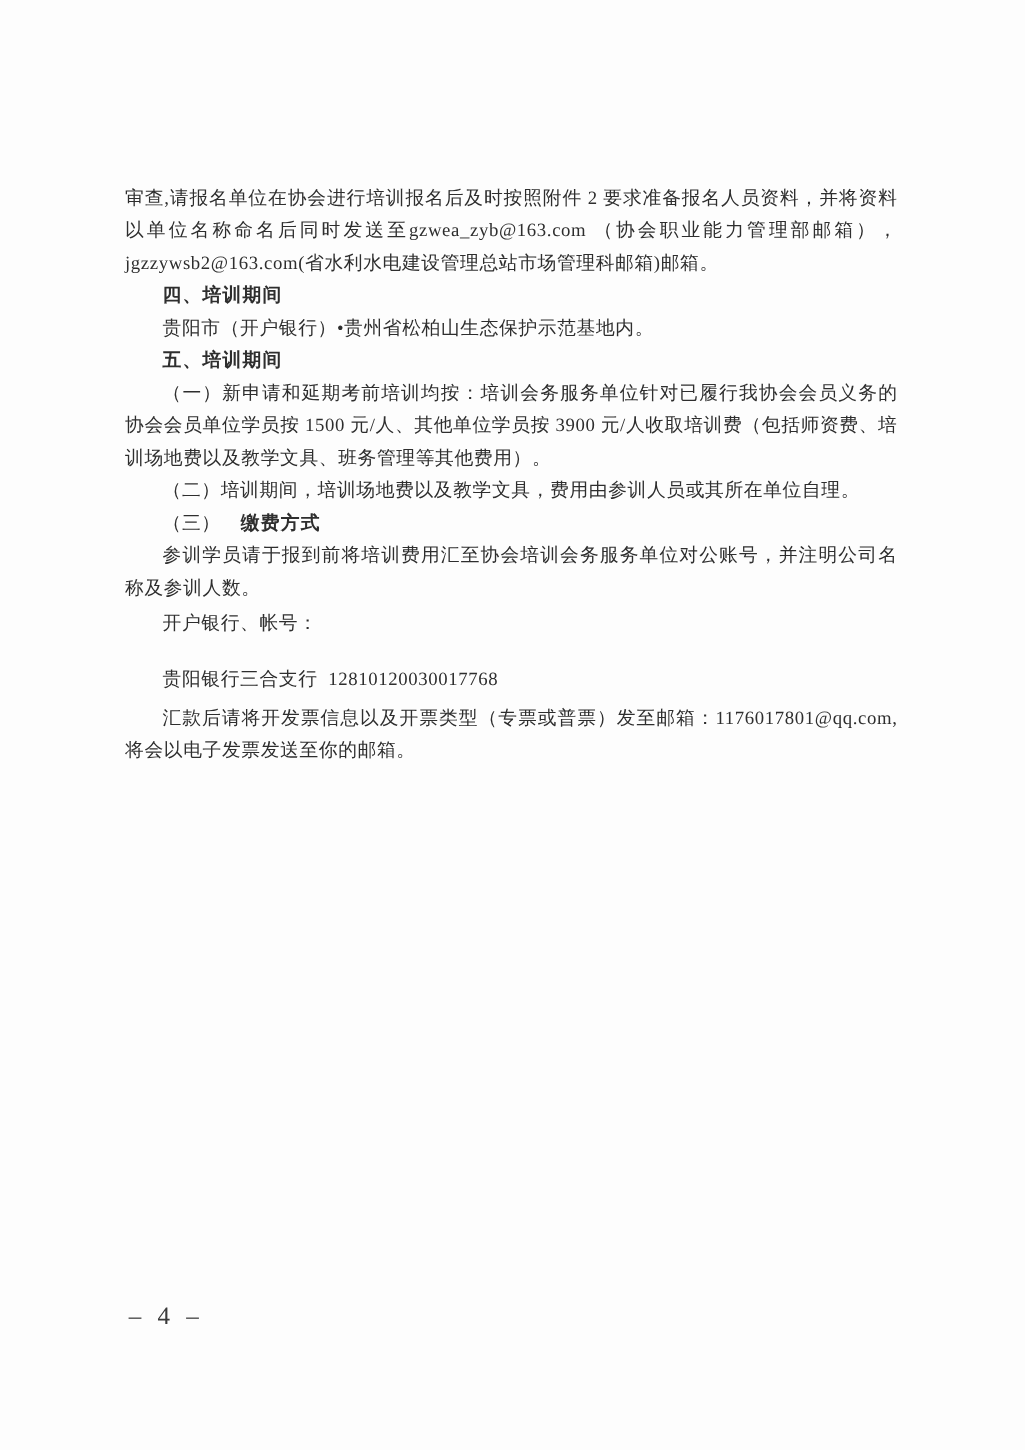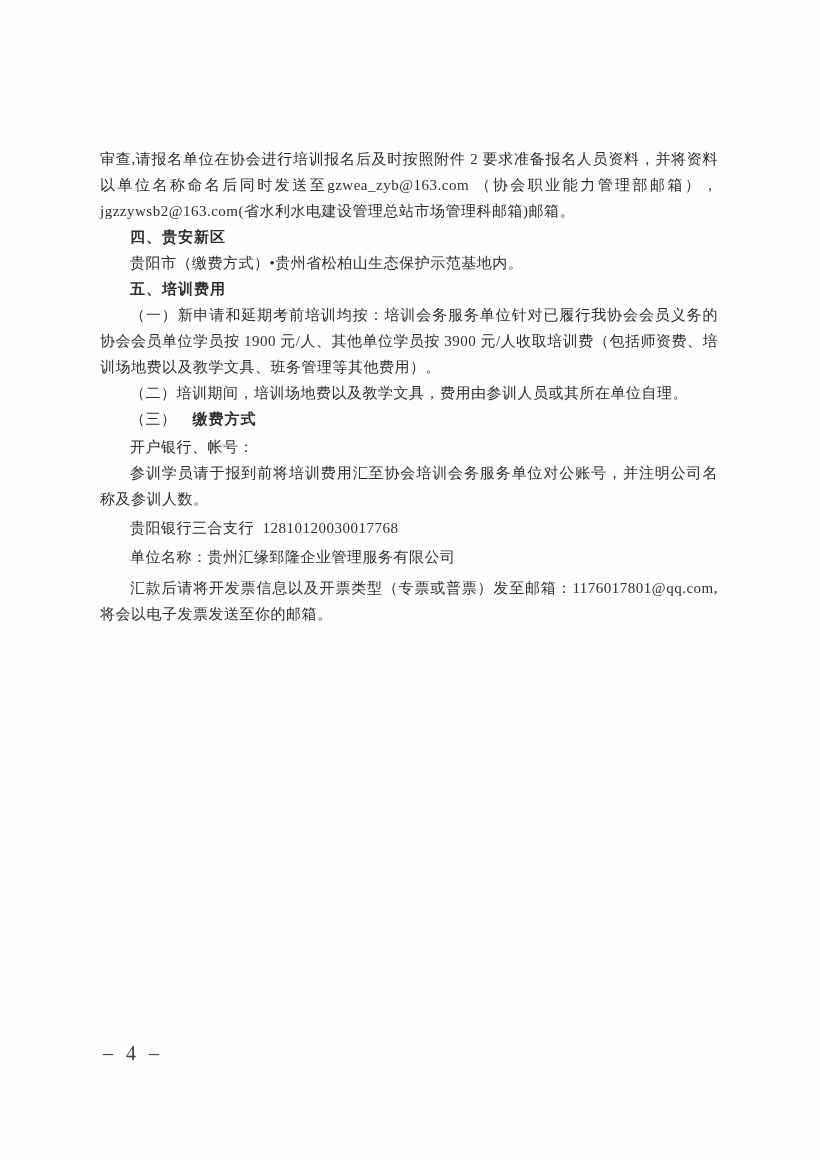--- a/index.html
+++ b/index.html
@@ -49,60 +49,59 @@
   .subheading .bold-title {
     font-family: "Liberation Sans", sans-serif;
     font-weight: bold;
     letter-spacing: 1px;
     padding-left: 16px;
   }
   .line {
     text-align: left;
   }
   .mt2 { margin-top: 2px; }
-  .mt3 { margin-top: 3px; }
+  .mt3 { margin-top: 19px; }
   .mt5 { margin-top: 5px; }
   .mt7 { margin-top: 7px; }
   .footer-pagenum {
     position: absolute;
     left: 103px;
     top: 1042px;
     font-size: 20px;
     letter-spacing: 4px;
     color: #3a3a3a;
     font-family: "Liberation Serif", serif;
   }
 </style>
 </head>
 <body>
 
 <div class="page">
   <div class="content">
 
     <p>审查,请报名单位在协会进行培训报名后及时按照附件 2 要求准备报名人员资料，并将资料以单位名称命名后同时发送至gzwea_zyb@163.com （协会职业能力管理部邮箱），jgzzywsb2@163.com(省水利水电建设管理总站市场管理科邮箱)邮箱。</p>
 
-    <p class="heading">四、贵安新区</p>
+    <p class="heading">四、培训期间</p>
 
-    <p class="indent">贵阳市（缴费方式）•贵州省松柏山生态保护示范基地内。</p>
+    <p class="indent">贵阳市（开户银行）•贵州省松柏山生态保护示范基地内。</p>
 
-    <p class="heading">五、培训费用</p>
+    <p class="heading">五、培训期间</p>
 
-    <p class="indent">（一）新申请和延期考前培训均按：培训会务服务单位针对已履行我协会会员义务的协会会员单位学员按 1900 元/人、其他单位学员按 3900 元/人收取培训费（包括师资费、培训场地费以及教学文具、班务管理等其他费用）。</p>
+    <p class="indent">（一）新申请和延期考前培训均按：培训会务服务单位针对已履行我协会会员义务的协会会员单位学员按 1500 元/人、其他单位学员按 3900 元/人收取培训费（包括师资费、培训场地费以及教学文具、班务管理等其他费用）。</p>
 
     <p class="indent">（二）培训期间，培训场地费以及教学文具，费用由参训人员或其所在单位自理。</p>
 
     <p class="subheading"><span>（三）</span><span class="bold-title">缴费方式</span></p>
 
+    <p class="indent">参训学员请于报到前将培训费用汇至协会培训会务服务单位对公账号，并注明公司名称及参训人数。</p>
+
     <p class="indent line mt2">开户银行、帐号：</p>
-
-    <p class="indent">参训学员请于报到前将培训费用汇至协会培训会务服务单位对公账号，并注明公司名称及参训人数。</p>
 
     <p class="indent line mt3">贵阳银行三合支行  12810120030017768</p>
 
-    <p class="indent line mt3">单位名称：贵州汇缘郅隆企业管理服务有限公司</p>
 
     <p class="indent mt5">汇款后请将开发票信息以及开票类型（专票或普票）发至邮箱：1176017801@qq.com,将会以电子发票发送至你的邮箱。</p>
 
 
   </div>
 
   <div class="footer-pagenum">– 4 –</div>
 </div>
 
 </body></html>

